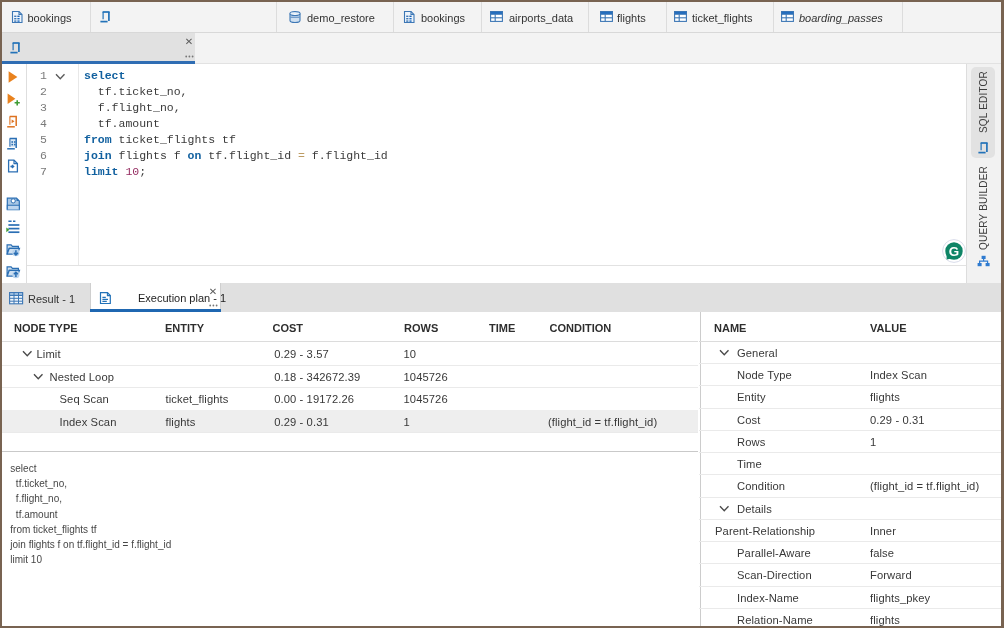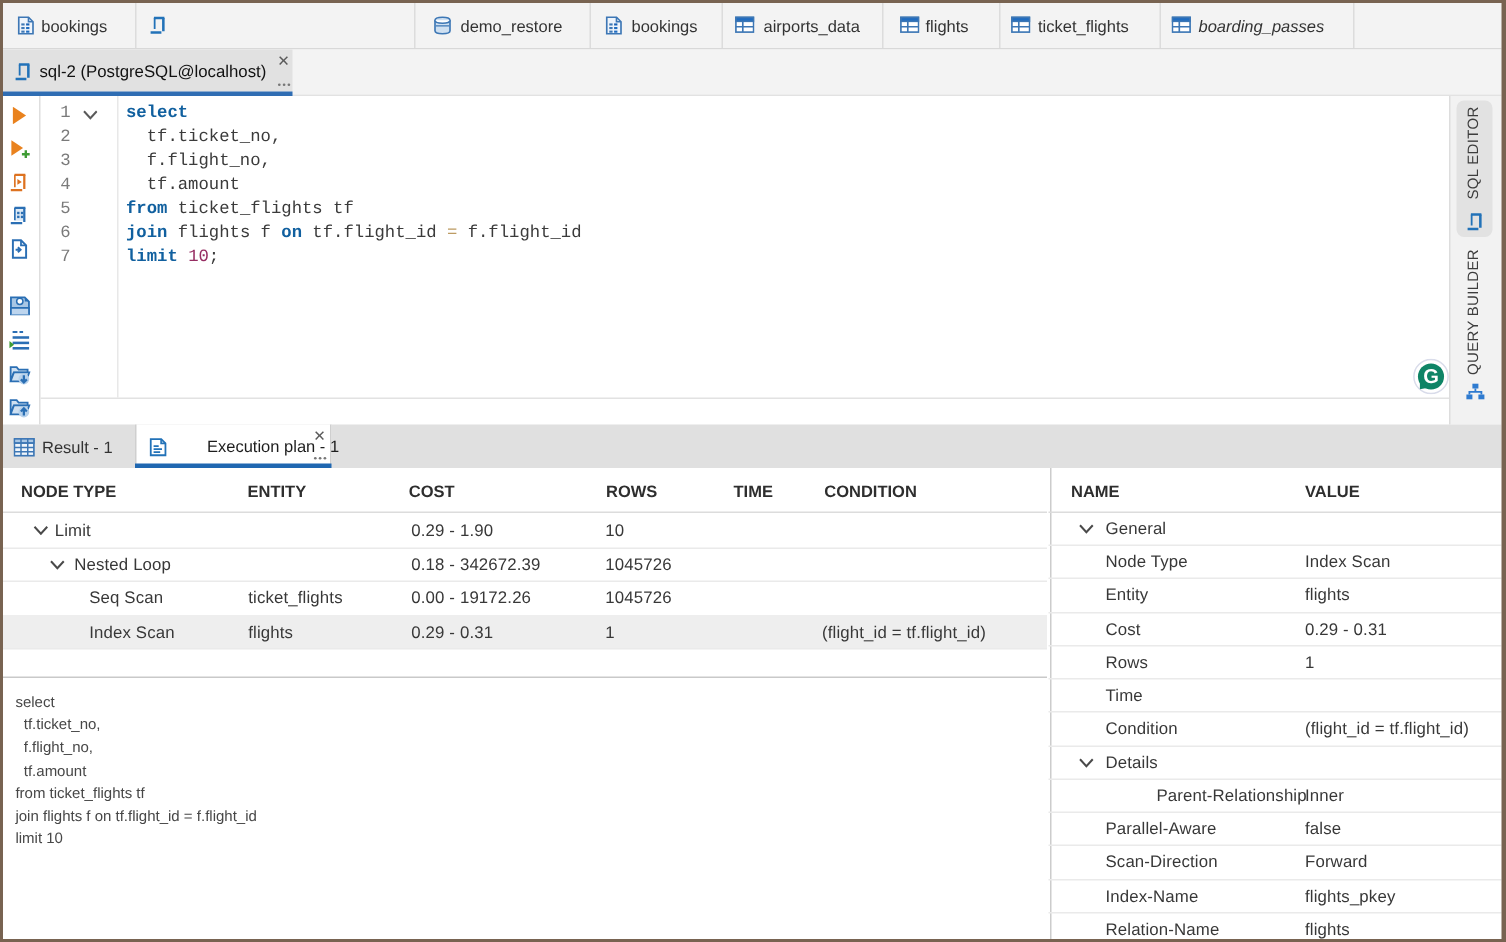--- a/index.html
+++ b/index.html
@@ -107,21 +107,20 @@
 <div class="abs" style="left:2px;top:33px;width:193px;height:28px;background:#e1e1e1;"></div>
 <div class="abs" style="left:2px;top:61px;width:193px;height:3px;background:#2f6db3;"></div>
 <div class="abs" style="left:9px;top:41px;">
       <svg width="13" height="13" viewBox="0 0 13 13" style="display:block;">
         <path d="M3.6 2 H10.6" stroke="#2272b8" stroke-width="1.7" fill="none"></path>
         <path d="M9.9 2 V10.9" stroke="#2272b8" stroke-width="1.7" fill="none"></path>
         <path d="M1.4 11.6 H8.6" stroke="#2272b8" stroke-width="1.7" fill="none"></path>
         <path d="M4.1 2 V9.3" stroke="#2272b8" stroke-width="1.2" fill="none"></path>
       </svg>
     </div>
-<div class="abs" style="left:26.3px;top:33px;height:28px;line-height:28px;"><span class="tabtxt" style="color:#111111;font-size:11.2px;">sql-2 (PostgreSQL@localhost)</span></div>
 <div class="abs" style="left:184px;top:37px;width:10px;height:9px;color:#5a5a5a;font-size:10px;line-height:9px;text-align:center;">✕</div>
 <div class="abs" style="left:184.5px;top:55px;">
       <svg width="9" height="3" viewBox="0 0 9 3" style="display:block;">
         <circle cx="1.2" cy="1.5" r="0.9" fill="#777"></circle>
         <circle cx="4.4" cy="1.5" r="0.9" fill="#777"></circle>
         <circle cx="7.6" cy="1.5" r="0.9" fill="#777"></circle>
       </svg>
     </div>
 <div class="abs" style="left:2px;top:64px;width:999px;height:219px;background:#ffffff;"></div>
 <div class="abs" style="left:26px;top:64px;width:1px;height:219px;background:#dedede;"></div>
@@ -304,21 +303,21 @@
 <div class="abs" style="left:404px;top:312px;height:29px;line-height:29px;"><span class="hdr">ROWS</span></div>
 <div class="abs" style="left:489px;top:312px;height:29px;line-height:29px;"><span class="hdr">TIME</span></div>
 <div class="abs" style="left:549.5px;top:312px;height:29px;line-height:29px;"><span class="hdr">CONDITION</span></div>
 <div class="abs" style="left:2px;top:341px;width:696px;height:1px;background:#dcdcdc;"></div>
 <div class="abs" style="left:22px;top:350.25px;">
       <svg width="10.5" height="7" viewBox="0 0 10.5 7" style="display:block;">
         <path d="M1 1.2 L5.25 5.8 L9.5 1.2" fill="none" stroke="#4a4a4a" stroke-width="1.35"></path>
       </svg>
     </div>
 <div class="abs" style="left:36.5px;top:342.0px;height:22.5px;line-height:22.5px;"><span class="cell">Limit</span></div>
-<div class="abs" style="left:274.2px;top:342.0px;height:22.5px;line-height:22.5px;"><span class="cell">0.29 - 1.90</span></div>
+<div class="abs" style="left:274.2px;top:342.0px;height:22.5px;line-height:22.5px;"><span class="cell">0.29 - 3.57</span></div>
 <div class="abs" style="left:403.5px;top:342.0px;height:22.5px;line-height:22.5px;"><span class="cell">10</span></div>
 <div class="abs" style="left:2px;top:364.5px;width:696px;height:1px;background:#eaeaea;"></div>
 <div class="abs" style="left:33px;top:372.75px;">
       <svg width="10.5" height="7" viewBox="0 0 10.5 7" style="display:block;">
         <path d="M1 1.2 L5.25 5.8 L9.5 1.2" fill="none" stroke="#4a4a4a" stroke-width="1.35"></path>
       </svg>
     </div>
 <div class="abs" style="left:49.5px;top:364.5px;height:22.5px;line-height:22.5px;"><span class="cell">Nested Loop</span></div>
 <div class="abs" style="left:274.2px;top:364.5px;height:22.5px;line-height:22.5px;"><span class="cell">0.18 - 342672.39</span></div>
 <div class="abs" style="left:403.5px;top:364.5px;height:22.5px;line-height:22.5px;"><span class="cell">1045726</span></div>
@@ -371,21 +370,21 @@
 <div class="abs" style="left:737px;top:474.4px;height:22.25px;line-height:22.25px;"><span class="cell">Condition</span></div>
 <div class="abs" style="left:870px;top:474.4px;height:22.25px;line-height:22.25px;"><span class="cell">(flight_id = tf.flight_id)</span></div>
 <div class="abs" style="left:699px;top:496.65px;width:302px;height:1px;background:#eaeaea;"></div>
 <div class="abs" style="left:719px;top:504.775px;">
       <svg width="10.5" height="7" viewBox="0 0 10.5 7" style="display:block;">
         <path d="M1 1.2 L5.25 5.8 L9.5 1.2" fill="none" stroke="#4a4a4a" stroke-width="1.35"></path>
       </svg>
     </div>
 <div class="abs" style="left:737px;top:496.65px;height:22.25px;line-height:22.25px;"><span class="cell">Details</span></div>
 <div class="abs" style="left:699px;top:518.9px;width:302px;height:1px;background:#eaeaea;"></div>
-<div class="abs" style="left:771px;top:518.9px;height:22.25px;line-height:22.25px;"><span class="cell">Parent-Relationship</span></div>
+<div class="abs" style="left:715px;top:518.9px;height:22.25px;line-height:22.25px;"><span class="cell">Parent-Relationship</span></div>
 <div class="abs" style="left:870px;top:518.9px;height:22.25px;line-height:22.25px;"><span class="cell">Inner</span></div>
 <div class="abs" style="left:699px;top:541.15px;width:302px;height:1px;background:#eaeaea;"></div>
 <div class="abs" style="left:737px;top:541.15px;height:22.25px;line-height:22.25px;"><span class="cell">Parallel-Aware</span></div>
 <div class="abs" style="left:870px;top:541.15px;height:22.25px;line-height:22.25px;"><span class="cell">false</span></div>
 <div class="abs" style="left:699px;top:563.4px;width:302px;height:1px;background:#eaeaea;"></div>
 <div class="abs" style="left:737px;top:563.4px;height:22.25px;line-height:22.25px;"><span class="cell">Scan-Direction</span></div>
 <div class="abs" style="left:870px;top:563.4px;height:22.25px;line-height:22.25px;"><span class="cell">Forward</span></div>
 <div class="abs" style="left:699px;top:585.65px;width:302px;height:1px;background:#eaeaea;"></div>
 <div class="abs" style="left:737px;top:585.65px;height:22.25px;line-height:22.25px;"><span class="cell">Index-Name</span></div>
 <div class="abs" style="left:870px;top:585.65px;height:22.25px;line-height:22.25px;"><span class="cell">flights_pkey</span></div>

